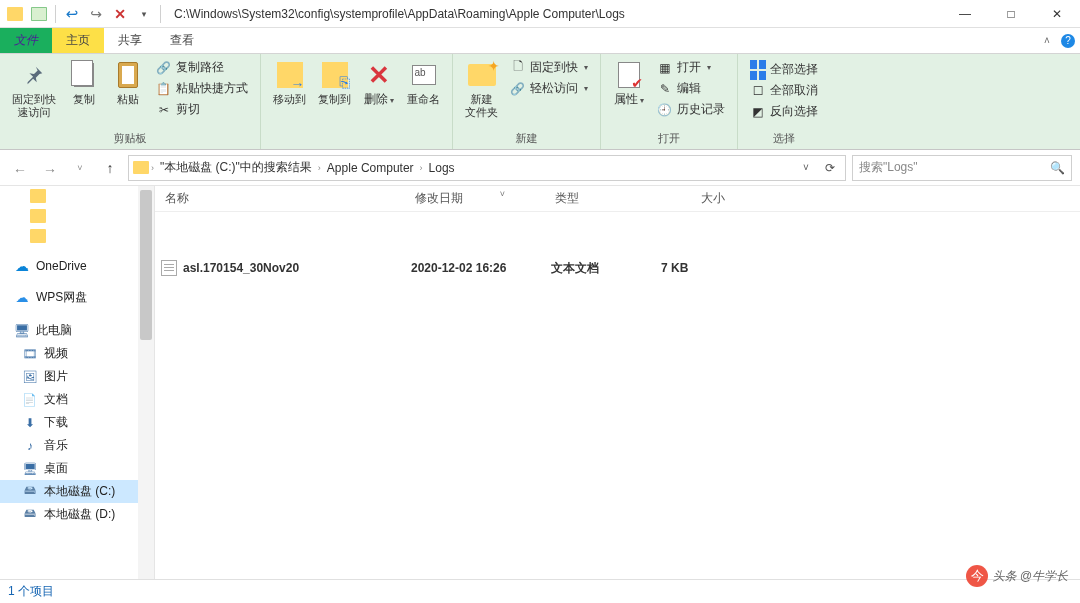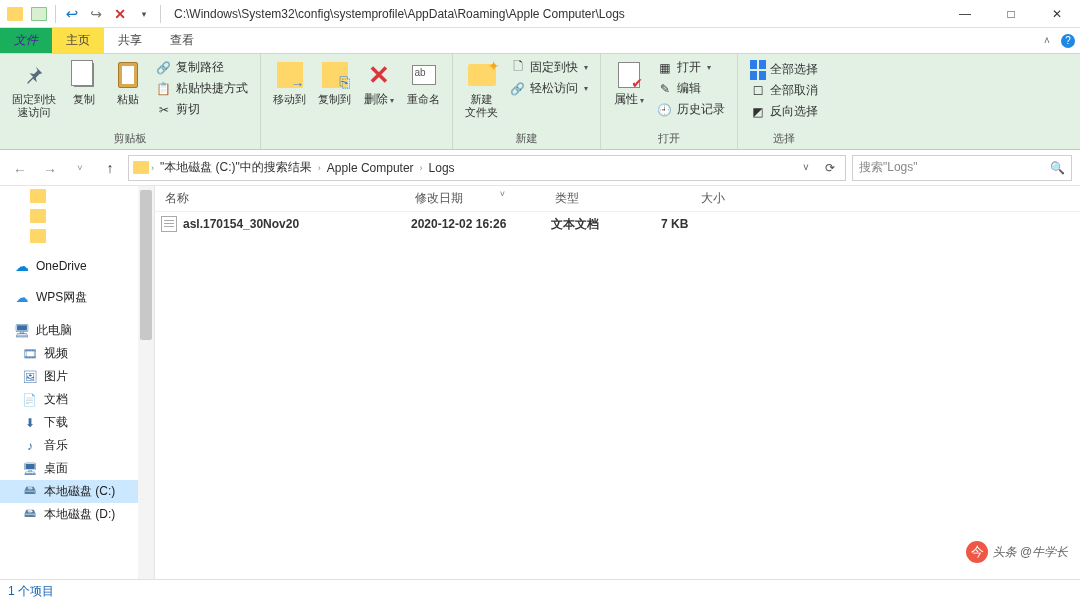--- a/index.html
+++ b/index.html
@@ -87,34 +87,34 @@
 .sbitem.sel { background:#cce8ff; }
 .sbitem .ic { width:16px; height:14px; display:flex; align-items:center; justify-content:center; }
 .ic-folder { background:#ffd768; border-radius:1px; }
 .ic-onedrive{ color:#0a84d8; font-size:14px; }
 .ic-wps{ color:#2a8fe7; font-size:13px; }
 .ic-pc{ color:#3a6ea5; font-size:13px; }
 .ic-generic{ color:#3a6ea5; font-size:12px; }
 .ic-disk{ color:#5a7fa5; font-size:12px; }
 .sbspace { height:10px; }
 
-.listarea { flex:1; display:flex; flex-direction:column; }
+.listarea { flex:1; display:flex; flex-direction:column;gap:44px; }
 .listhdr { height:26px; display:flex; align-items:center; border-bottom:1px solid #eee; color:#555; }
 .listhdr .col { padding:0 10px; position:relative; }
 .col.name{width:250px;} .col.date{width:140px;} .col.type{width:110px;} .col.size{width:80px; text-align:right;}
 .col .sort { position:absolute; right:40px; top:-1px; font-size:9px; color:#777; }
 .listrow { display:flex; align-items:center; height:24px; color:#333; padding-left:6px;font-weight:bold; }
 .listrow .ic { width:16px; height:16px; border:1px solid #aaa; background:#fff; margin-right:6px; position:relative; }
 .listrow .ic::after{content:"";position:absolute;left:2px;top:3px;right:2px;height:1px;background:#aaa;box-shadow:0 3px 0 #aaa,0 6px 0 #aaa;}
 .listrow .name{width:228px;} .listrow .date{width:140px;} .listrow .type{width:110px;} .listrow .size{width:80px; text-align:left;}
 
 
 .status { height:24px; border-top:1px solid #e0e0e0; display:flex; align-items:center; padding:0 8px; color:#1766b3; font-size:12px; }
 
-.watermark { position:absolute; right:12px; bottom:40px; font-size:24px; color:#555; font-style:italic; opacity:0.9;margin-left:24px; }
+.watermark { position:absolute; right:12px; bottom:16px; font-size:24px; color:#555; font-style:italic; opacity:0.9;margin-left:24px; }
 .watermark .logo { display:inline-block; width:22px; height:22px; border-radius:50%; background:#e43; color:#fff; font-size:13px; text-align:center; line-height:22px; margin-right:4px; font-style:normal; }
 </style>
 </head>
 <body>
 
 <div class="titlebar">
   <div class="qat">
     <span class="folder-icon"></span>
     <span class="folder-icon sel"></span>
     <span class="vsep"></span>

